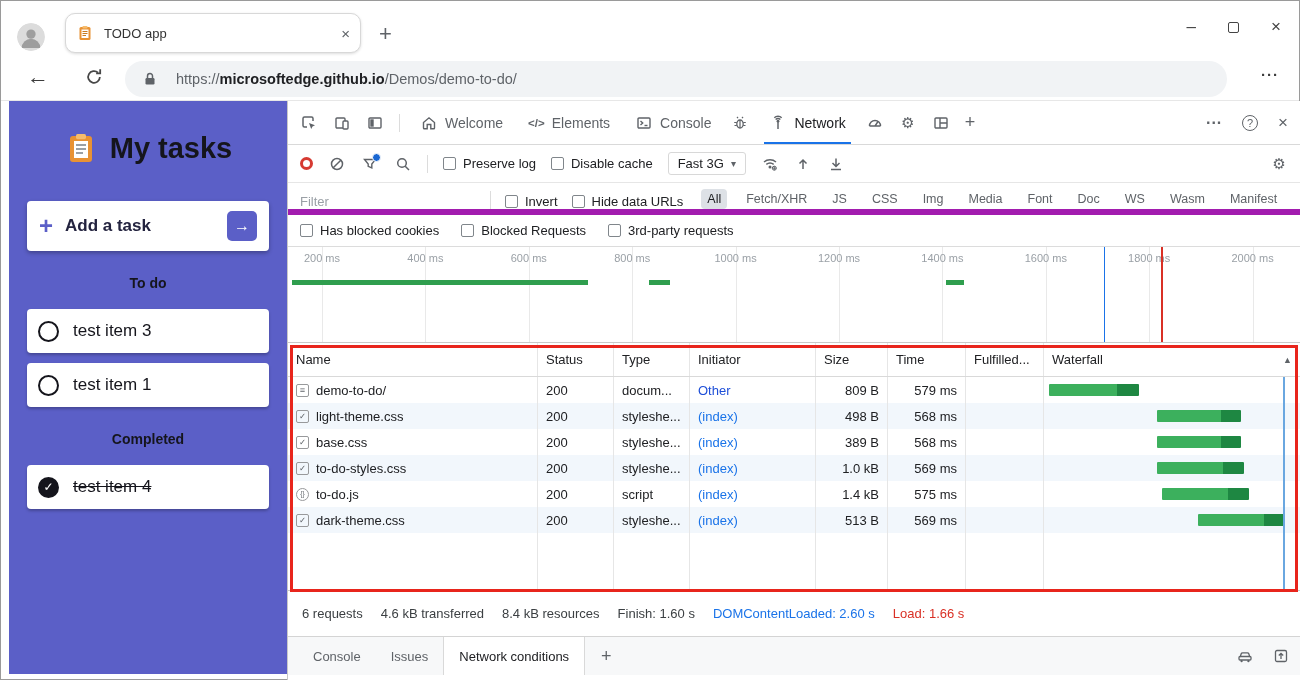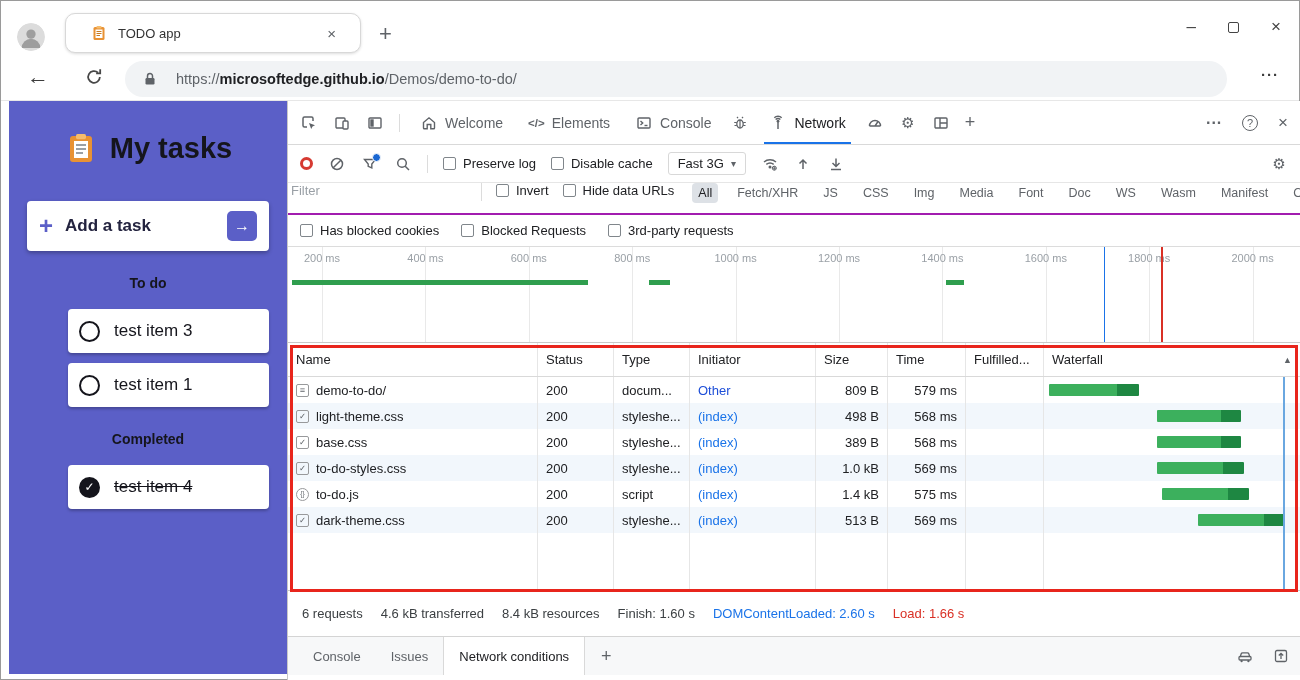--- a/index.html
+++ b/index.html
@@ -4,21 +4,21 @@
 <style>
   * { margin:0; padding:0; box-sizing:border-box; }
   html,body { width:1300px; height:680px; }
   body { font-family:"Liberation Sans", sans-serif; background:#fff; position:relative; overflow:hidden; }
   .window { position:absolute; inset:0; border:1px solid #9a9a9a; background:#fff; }
 
   
   .tabstrip { position:absolute; top:0; left:0; width:100%; height:56px; background:#fff; }
   .avatar { position:absolute; left:16px; top:22px; width:28px; height:28px; border-radius:50%; overflow:hidden; }
   .btab { position:absolute; left:64px; top:12px; width:296px; height:40px; border:1px solid #d8d8d8; border-radius:10px;
-          background:#fff; box-shadow:0 1px 3px rgba(0,0,0,.14); display:flex; align-items:center; gap:10px; padding:0 24px;
+          background:#fff; box-shadow:0 1px 3px rgba(0,0,0,.14); display:flex; align-items:center; gap:10px; padding:0 10px;
           font-size:13px; color:#333; }
   .tab-close { margin-left:auto; color:#5f6368; font-size:15px; }
   .newtab { position:absolute; left:378px; top:20px; font-size:22px; color:#5f6368; }
   .wincontrols { position:absolute; right:18px; top:16px; display:flex; gap:32px; align-items:center; color:#444; font-size:17px; }
   .maxbox { width:11px; height:11px; border:1.4px solid #444; border-radius:2px; display:inline-block; }
 
   .navrow { position:absolute; top:56px; left:0; width:100%; height:44px; background:#fff; border-bottom:1px solid #e7e7e7; }
   .nav-back { position:absolute; left:26px; top:7px; font-size:22px; color:#3c3c3c; }
   .nav-refresh { position:absolute; left:84px; top:11px; width:18px; height:18px; }
   .omnibox { position:absolute; left:124px; top:4px; width:1102px; height:36px; background:#f1f3f5; border-radius:18px;
@@ -31,21 +31,21 @@
   .todo { position:absolute; left:8px; top:100px; width:278px; height:573px; background:#5b5fc7; }
   .todo-head { display:flex; align-items:center; justify-content:center; gap:12px; padding-top:30px; }
   .todo-title { font-size:29px; font-weight:bold; color:#15151c; }
   .add-card { margin:36px 18px 0; background:#fff; border-radius:4px; height:50px; display:flex; align-items:center;
               padding:0 12px; box-shadow:0 2px 4px rgba(0,0,0,.3); }
   .add-plus { color:#5b5fc7; font-size:24px; font-weight:bold; margin-right:12px; }
   .add-label { font-size:17px; font-weight:bold; color:#23233f; }
   .add-go { margin-left:auto; width:30px; height:30px; border-radius:5px; background:#5b5fc7; color:#fff;
             display:flex; align-items:center; justify-content:center; font-size:16px; }
   .sec-h { text-align:center; font-size:14px; font-weight:bold; color:#15151c; margin-top:24px; }
-  .tasklist { margin-top:18px;padding-left:41px; }
+  .tasklist { margin-top:18px; }
   .task-card { margin:10px 18px 0; background:#fff; border-radius:4px; height:44px; display:flex; align-items:center;
                gap:14px; padding:0 11px; box-shadow:0 2px 3px rgba(0,0,0,.25); font-size:17px; color:#15151c; }
   .task-circle { width:21px; height:21px; border:2.5px solid #15151c; border-radius:50%; flex:none; display:flex;
                  align-items:center; justify-content:center; font-size:12px; color:#fff; }
   .task-circle.done { background:#15151c; }
   .task-card.done .task-text { text-decoration:line-through; }
 
   
   .devtools { position:absolute; left:286px; top:100px; width:1013px; height:579px; background:#fff; border-left:1px solid #c8c8c8; }
   .ticon { display:inline-flex; align-items:center; justify-content:center; width:18px; height:18px; color:#5f6368; flex:none; }
@@ -72,22 +72,22 @@
   .filtericon { position:relative; }
   .filtericon::after { content:""; position:absolute; right:-2px; top:-2px; width:7px; height:7px; border-radius:50%;
                        background:#1967d2; border:1.5px solid #fff; }
   .cbwrap { display:flex; align-items:center; gap:7px; font-size:13px; color:#202124; white-space:nowrap; }
   .cb { width:13px; height:13px; border:1.5px solid #80868b; border-radius:2px; background:#fff; flex:none; }
   .throttle { display:flex; align-items:center; gap:7px; font-size:13px; color:#202124; padding:3px 9px;
               border:1px solid #d8d8d8; border-radius:3px; background:#fff; }
   .caret { font-size:10px; color:#5f6368; }
   .push-right { margin-left:auto; }
 
-  .dt-filterrow { position:absolute; top:82px; left:0; right:0; height:32px; display:flex; align-items:flex-start; gap:14px;
-                  padding:0 3px; border-bottom:2px solid #a21caf; }
+  .dt-filterrow { position:absolute; top:82px; left:0; right:0; height:32px; display:flex; align-items:flex-end; gap:14px;
+                  padding:0 12px; border-bottom:6px solid #a21caf; }
   .filter-input { width:180px; border:none; outline:none; background:transparent; font-size:13px; color:#202124;
                   font-family:inherit; }
   .filter-input::placeholder { color:#9aa0a6; }
   .pills { display:flex; align-items:center; gap:13px; margin-left:4px; white-space:nowrap; }
   .pill { font-size:12.5px; color:#5f6368; padding:3px 6px; border-radius:4px; }
   .pill.active { background:#dde1e6; color:#202124; }
 
   .dt-checkrow { position:absolute; top:114px; left:0; right:0; height:32px; display:flex; align-items:center; gap:22px;
                  padding:0 12px; border-bottom:1px solid #dcdcdc; }
 

